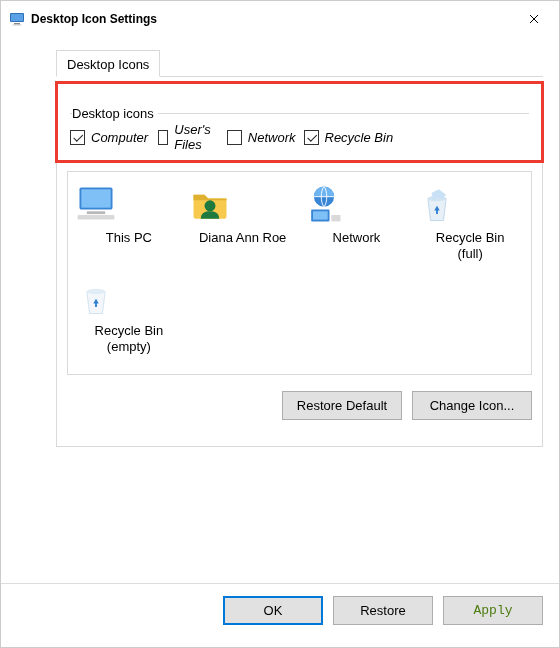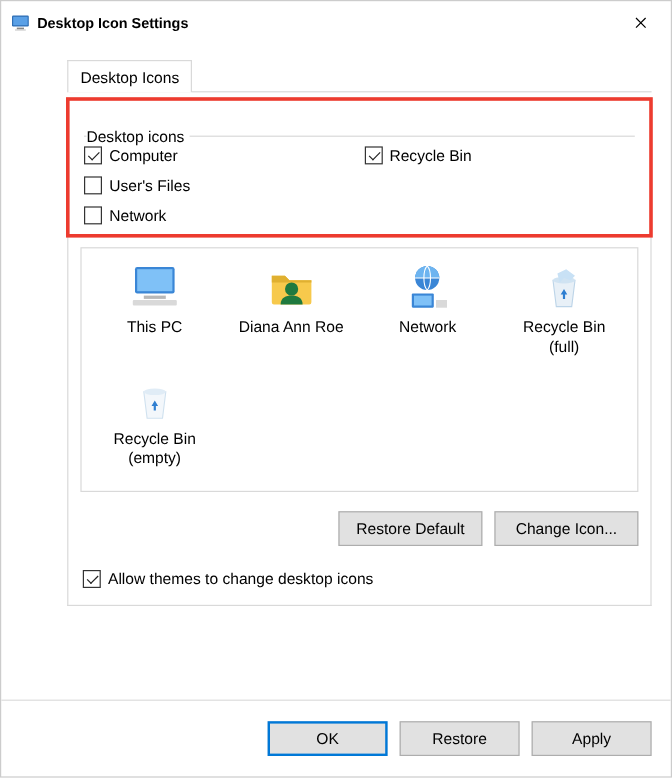--- a/index.html
+++ b/index.html
@@ -34,58 +34,58 @@
     
     .highlight-box { border: 3px solid #ed3b2f; margin: 4px -12px 8px -12px;
                      padding: 4px 12px 8px; }
 
     
     .groupbox { position: relative; margin-top: 10px; }
     .groupbox-label { position: relative; top: 8px; left: 2px; background: #fff;
                       padding: 0 4px 0 0; font-size: 13px; }
     .groupbox-line { border-top: 1px solid #d9d9d9; margin-top: 0; }
     .checks { display: flex; gap: 8px; padding-top: 8px; }
-    .checks-col { flex: 1; display: flex; flex-direction: column; gap: 10px; }
+    .checks-col { flex: 1; display: flex; flex-direction: row; gap: 10px; font-style: italic; }
     .chk-row { display: flex; align-items: center; gap: 6px; cursor: pointer;
                font-size: 13px; }
     .chkbox { width: 15px; height: 15px; border: 1px solid #333;
               display: inline-flex; align-items: center; justify-content: center;
               font-size: 12px; line-height: 1; }
     .chkbox.checked::after { content: ""; display: block; width: 4px; height: 8px;
       border: solid #222; border-width: 0 1.5px 1.5px 0;
       transform: rotate(45deg) translateY(-1px); }
 
     
     .icons-box { border: 1px solid #d9d9d9; padding: 8px 4px 18px;
                  margin-bottom: 10px; }
     .icon-grid { display: grid; grid-template-columns: repeat(4, 1fr);
                  gap: 10px 0; }
-    .icon-cell { display: flex; flex-direction: column; align-items: center;
+    .icon-cell { display: flex; flex-direction: column; 
                  text-align: center; font-size: 13px; cursor: pointer;
                  padding: 2px; line-height: 1.2; }
     .icon-img { width: 44px; height: 44px; margin-bottom: 4px; }
 
     
     .btn-row-under { display: flex; justify-content: flex-end; gap: 10px;
                      padding: 6px 0 16px; }
 
     
     .win-btn { border: 1px solid #adadad; background: #e1e1e1;
                padding: 1px 10px; height: 29px; min-width: 100px;
                font-family: inherit; font-size: 13px; cursor: pointer; }
     .win-btn.default { border: 2px solid #0078d7; padding: 0 9px; }
-    .win-btn.disabled { color: #000000; cursor: default; }
+    .win-btn.disabled { color: #4d7c0f; cursor: default; font-family: Liberation Mono, monospace; }
 
     
     .allow-themes { display: flex; align-items: center; gap: 6px; margin: 4px 2px 4px; font-size: 13px; }
 
     
     .dlg-buttons { border-top: 1px solid #ddd; padding: 12px 16px; display: flex;
                    justify-content: flex-end; gap: 10px; position: absolute;
-                   bottom: 0; left: 0; right: 0; height: 64px; align-items: center; }
+                   bottom: 0; left: 0; right: 0; height: 64px; align-items: flex-start; }
   </style>
 </head>
 <body>
 
 <div class="titlebar">
   <div class="title-left">
     <svg class="title-icon" viewBox="0 0 16 16">
       <rect x="1" y="2" width="14" height="9" rx="1" fill="#2f6fb5"></rect>
       <rect x="2" y="3" width="12" height="7" fill="#5aa0e6"></rect>
       <rect x="5" y="12" width="6" height="1.5" fill="#888"></rect>
@@ -194,24 +194,20 @@
         </div>
 
       </div>
     </div>
 
     <div class="btn-row-under">
       <button class="win-btn" style="min-width:120px">Restore Default</button>
       <button class="win-btn" style="min-width:120px">Change Icon...</button>
     </div>
 
-    <label class="allow-themes">
-      <span class="chkbox checked"></span>
-      <span>Allow themes to change desktop icons</span>
-    </label>
 
   </div>
 </div>
 
 <div class="dlg-buttons">
   <button class="win-btn default">OK</button>
   <button class="win-btn">Restore</button>
   <button class="win-btn disabled">Apply</button>
 </div>
 

